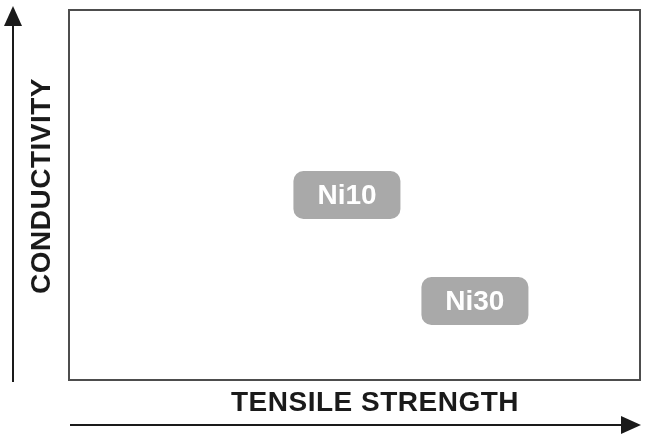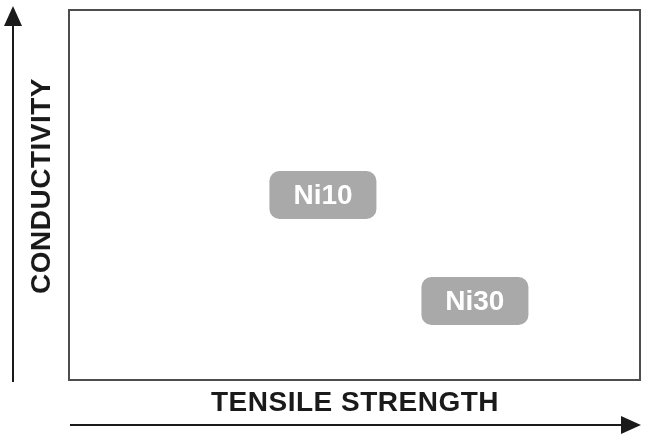--- a/index.html
+++ b/index.html
@@ -71,21 +71,21 @@
     font-weight: bold;
     letter-spacing: 0.5px;
     white-space: nowrap;
   }
   .y-label {
     left: 41px;
     top: 186px;
     transform: translate(-50%, -50%) rotate(-90deg);
   }
   .x-label {
-    left: 355px;
+    left: 375px;
     top: 402px;
     transform: translate(-50%, -50%);
   }
   
   .point {
     position: absolute;
     transform: translate(-50%, -50%);
     background: #a9a9a9;
     color: #ffffff;
     font-size: 28px;
@@ -101,21 +101,21 @@
 
 <div class="canvas">
 
   <div class="y-axis-line"></div>
   <div class="y-axis-head"></div>
 
   <div class="plot-frame"></div>
 
   <div class="axis-label y-label">CONDUCTIVITY</div>
 
-  <div class="point" style="left: 323px; top: 195px;">Ni10</div>
+  <div class="point" style="left: 347px; top: 195px;">Ni10</div>
 
   <div class="point" style="left: 474.83px; top: 288px; margin-top: 13px;">Ni30</div>
 
   <div class="axis-label x-label">TENSILE STRENGTH</div>
 
   <div class="x-axis-line"></div>
   <div class="x-axis-head"></div>
 
 </div>
 

